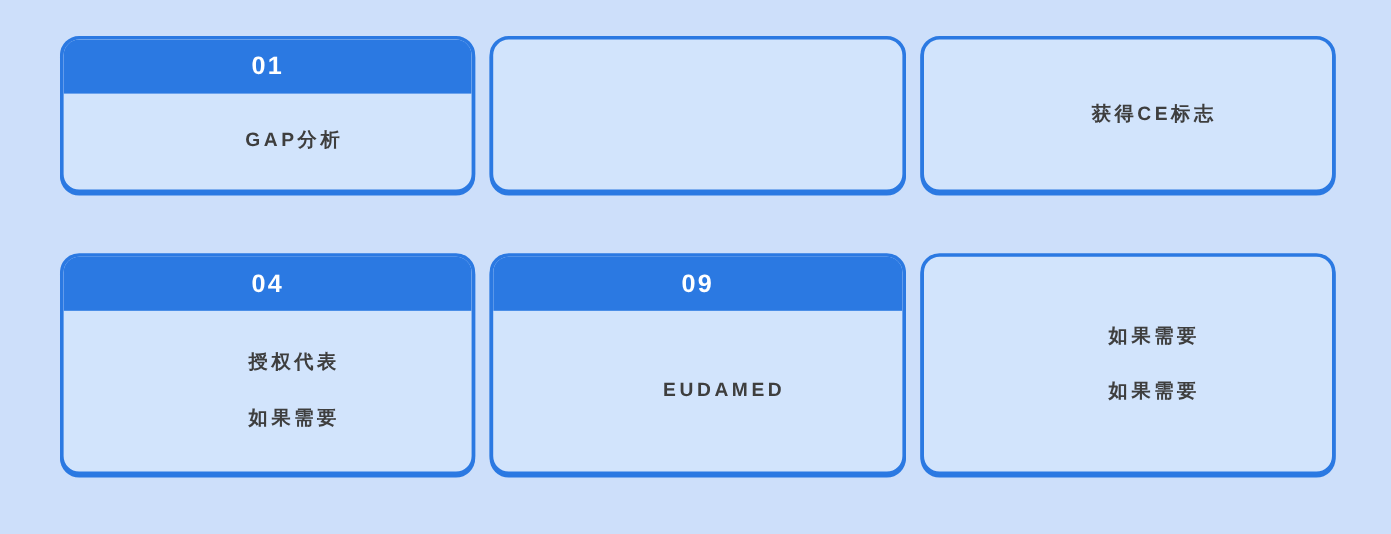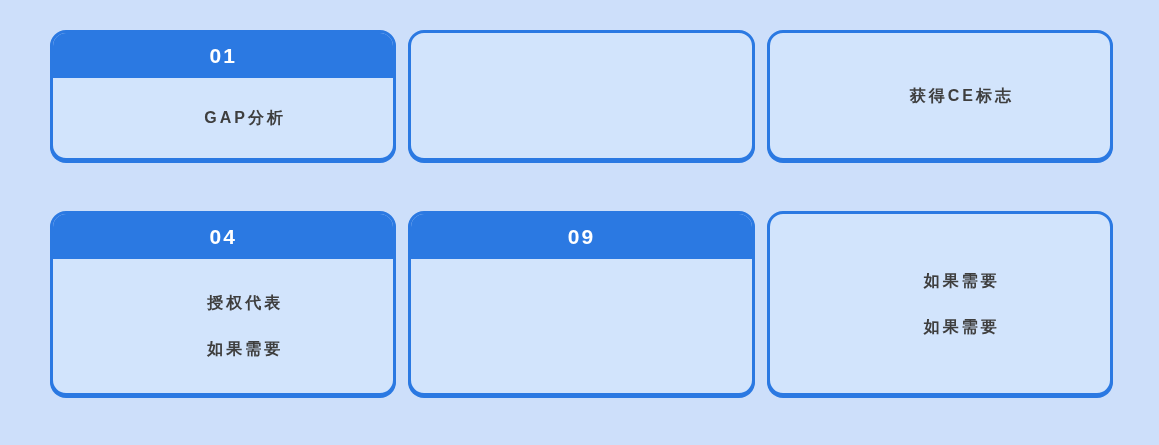--- a/index.html
+++ b/index.html
@@ -81,20 +81,21 @@
       <div>授权代表</div>
       <div>如果需要</div>
     </div>
   </div>
 
   <div class="card">
     <div class="card-header">
       <span>09</span>
     </div>
     <div class="card-body">
+      <div>EUDAMED</div>
     </div>
   </div>
 
   <div class="card">
     <div class="card-body">
       <div>如果需要</div>
       <div>如果需要</div>
     </div>
   </div>
 

